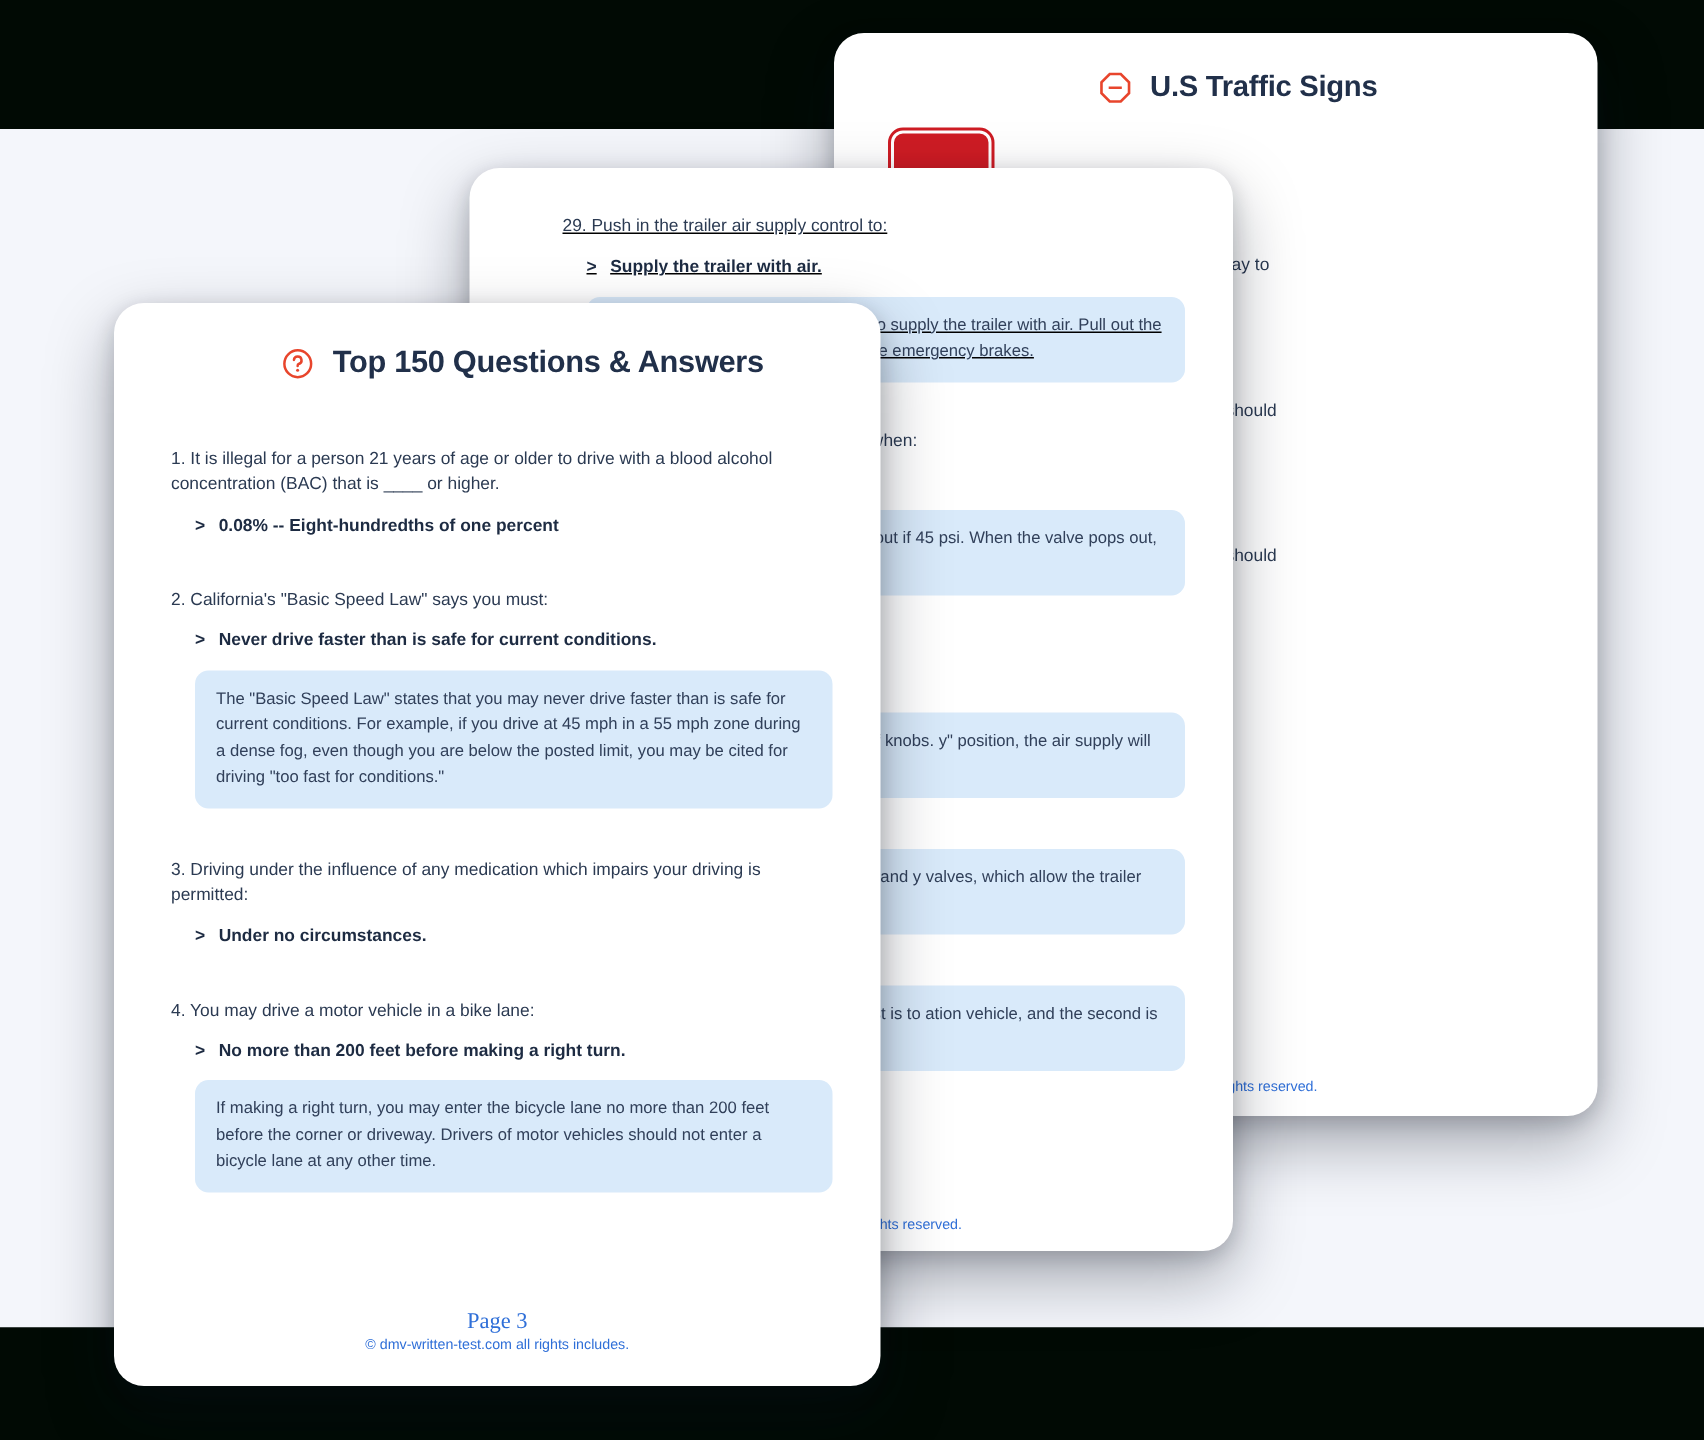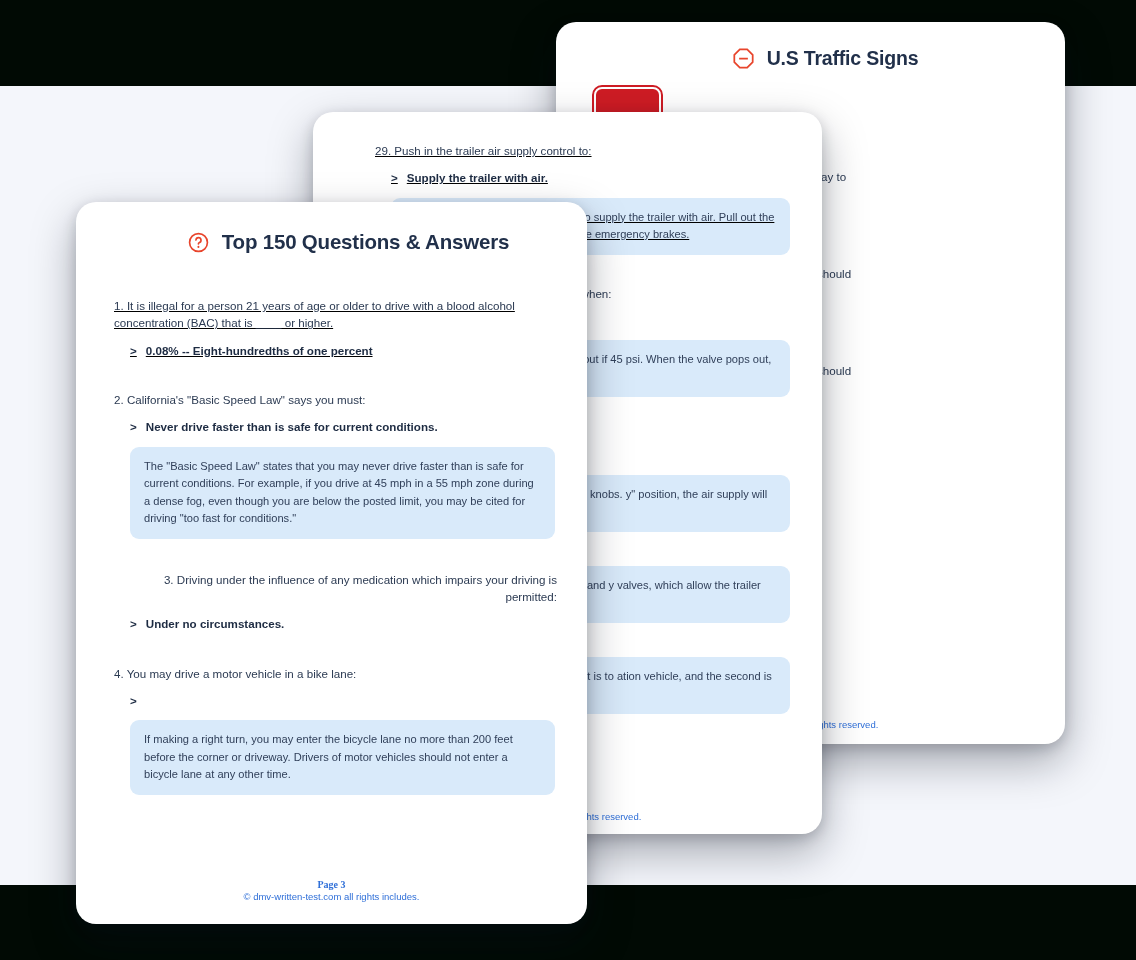--- a/index.html
+++ b/index.html
@@ -64,21 +64,21 @@
     font-size:11.1px;color:#31405a;line-height:1.58;
     margin-left:16px;margin-right:2px;
   }
 
   
   .card-footer{
     position:absolute;left:0;right:0;bottom:20px;
     text-align:center;
     color:#2f6fd8;
   }
-  .pg-num{font-family:"Liberation Serif", serif;font-weight:bold;font-size:10px;line-height:1.35;}
+  .pg-num{font-family:"Liberation Serif", serif;font-weight:normal;font-size:15px;line-height:1.35;}
   .pg-copy{font-size:9.5px;line-height:1.35;}
 
   
   .sign-wrap{padding:18px 0 0 38px;}
   .sign-stop{
     width:63px;height:63px;
     background:#ce1c24;
     border:2px solid #ffffff;
     outline:2px solid #ce1c24;
     border-radius:8px;
@@ -190,49 +190,50 @@
           <circle cx="12" cy="12" r="10.2" fill="none" stroke="#e8452c" stroke-width="1.9"></circle>
           <path d="M9.1 9.1a2.9 2.9 0 1 1 3.6 3.1c-.7.25-.8.8-.8 1.5" fill="none" stroke="#e8452c" stroke-width="1.9" stroke-linecap="round"></path>
           <circle cx="11.9" cy="17" r="1.15" fill="#e8452c"></circle>
         </svg>
       </span>
       <span class="hdr-title" style="font-size:20.5px;">Top 150 Questions &amp; Answers</span>
     </div>
 
     <div class="qa-body" style="padding:44px 30px 0 38px;">
 
-      <div class="qa-item" style="margin-bottom:32px;text-decoration:underline;">
+      <div class="qa-item" style="margin-bottom:32px;">
         <p class="q-text">1. It is illegal for a person 21 years of age or older to drive with a blood alcohol concentration (BAC) that is ____ or higher.</p>
         <div class="a-line">
           <span class="a-caret">&gt;</span>
           <span>0.08% -- Eight-hundredths of one percent</span>
         </div>
       </div>
 
       <div class="qa-item" style="margin-bottom:32px;">
         <p class="q-text">2. California's "Basic Speed Law" says you must:</p>
         <div class="a-line">
           <span class="a-caret">&gt;</span>
           <span>Never drive faster than is safe for current conditions.</span>
         </div>
         <div class="explain">The "Basic Speed Law" states that you may never drive faster than is safe for current conditions. For example, if you drive at 45 mph in a 55 mph zone during a dense fog, even though you are below the posted limit, you may be cited for driving "too fast for conditions."</div>
       </div>
 
-      <div class="qa-item" style="margin-bottom:32px;text-align:right;">
+      <div class="qa-item" style="margin-bottom:32px;">
         <p class="q-text">3. Driving under the influence of any medication which impairs your driving is permitted:</p>
         <div class="a-line">
           <span class="a-caret">&gt;</span>
           <span>Under no circumstances.</span>
         </div>
       </div>
 
       <div class="qa-item">
         <p class="q-text">4. You may drive a motor vehicle in a bike lane:</p>
         <div class="a-line">
           <span class="a-caret">&gt;</span>
+          <span>No more than 200 feet before making a right turn.</span>
         </div>
         <div class="explain">If making a right turn, you may enter the bicycle lane no more than 200 feet before the corner or driveway. Drivers of motor vehicles should not enter a bicycle lane at any other time.</div>
       </div>
 
     </div>
 
     <div class="card-footer">
       <div class="pg-num">Page 3</div>
       <div class="pg-copy">© dmv-written-test.com all rights includes.</div>
     </div>

